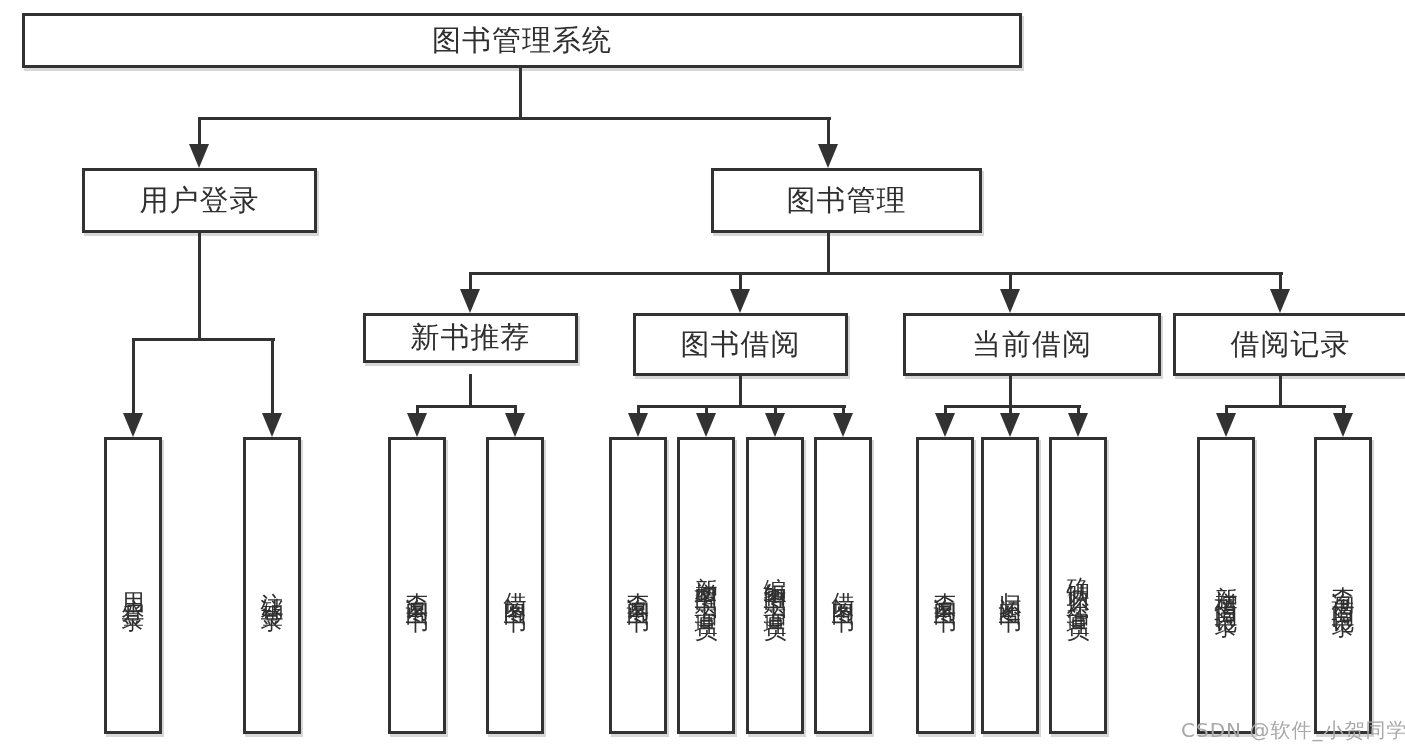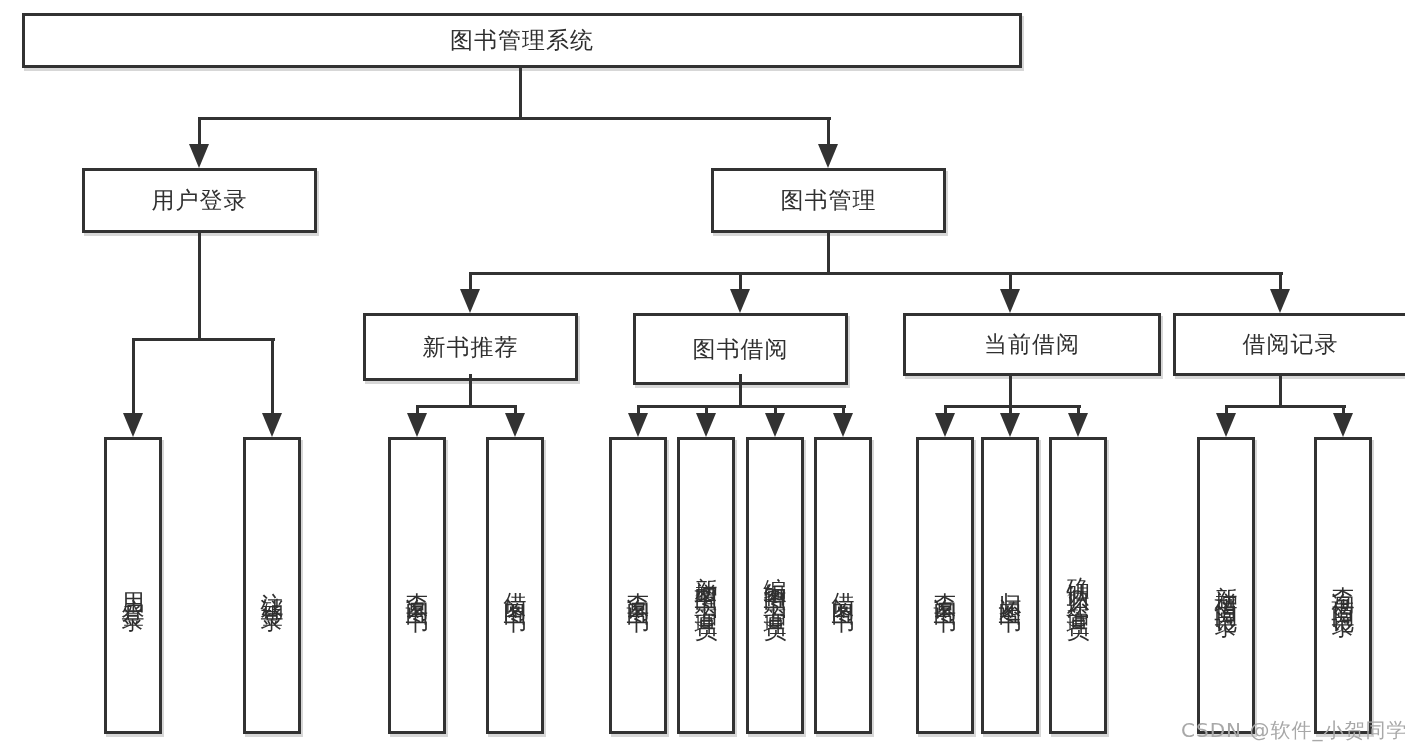--- a/index.html
+++ b/index.html
@@ -12,21 +12,21 @@
   .canvas{
     position:relative;width:1405px;height:747px;background:var(--bg);
     overflow:hidden;font-family:"DejaVu Sans","Liberation Sans",sans-serif;
     color:var(--text);
   }
   .box{
     position:absolute;box-sizing:border-box;border:3px solid var(--line);
     background:#fff;display:flex;align-items:center;justify-content:center;
     box-shadow:2px 3px 0 rgba(140,140,140,0.35);
   }
-  .hlabel{font-size:23px;letter-spacing:1px;white-space:nowrap;}
+  .hlabel{font-size:29px;letter-spacing:1px;white-space:nowrap;}
   .leaf{top:437px;width:58px;height:297px;}
   .vtext{
     writing-mode:vertical-lr;text-orientation:mixed;
     font-size:23px;letter-spacing:6px;white-space:nowrap;line-height:1;
   }
   .lv{position:absolute;width:3px;background:var(--line);}
   .lh{position:absolute;height:3px;background:var(--line);}
   .arr{
     position:absolute;width:0;height:0;
     border-left:10px solid transparent;border-right:10px solid transparent;
@@ -49,21 +49,21 @@
   <div class="lv" style="left:519px;top:67px;height:53px"></div>
   <div class="lh" style="left:198px;top:117px;width:633px"></div>
   <div class="lv" style="left:198px;top:117px;height:30px"></div>
   <div class="arr" style="left:189px;top:144px"></div>
   <div class="lv" style="left:827px;top:117px;height:30px"></div>
   <div class="arr" style="left:818px;top:144px"></div>
 
   <div class="box" style="left:82px;top:168px;width:235px;height:65px">
     <span class="hlabel">用户登录</span>
   </div>
-  <div class="box" style="left:711px;top:168px;width:235px;height:65px">
+  <div class="box" style="left:711px;top:168px;width:271px;height:65px">
     <span class="hlabel">图书管理</span>
   </div>
 
   <div class="lv" style="left:198px;top:232px;height:109px"></div>
   <div class="lh" style="left:132px;top:338px;width:143px"></div>
   <div class="lv" style="left:132px;top:338px;height:78px"></div>
   <div class="arr" style="left:123px;top:413px"></div>
   <div class="lv" style="left:271px;top:338px;height:78px"></div>
   <div class="arr" style="left:262px;top:413px"></div>
 
@@ -71,24 +71,24 @@
   <div class="lh" style="left:469px;top:272px;width:814px"></div>
   <div class="lv" style="left:469px;top:272px;height:20px"></div>
   <div class="arr" style="left:460px;top:289px"></div>
   <div class="lv" style="left:739px;top:272px;height:20px"></div>
   <div class="arr" style="left:730px;top:289px"></div>
   <div class="lv" style="left:1009px;top:272px;height:20px"></div>
   <div class="arr" style="left:1000px;top:289px"></div>
   <div class="lv" style="left:1279px;top:272px;height:20px"></div>
   <div class="arr" style="left:1270px;top:289px"></div>
 
-  <div class="box" style="left:363px;top:313px;width:215px;height:68px">
+  <div class="box" style="left:363px;top:313px;width:215px;height:50px">
     <span class="hlabel">新书推荐</span>
   </div>
-  <div class="box" style="left:633px;top:313px;width:215px;height:72px">
+  <div class="box" style="left:633px;top:313px;width:215px;height:63px">
     <span class="hlabel">图书借阅</span>
   </div>
   <div class="box" style="left:903px;top:313px;width:258px;height:63px">
     <span class="hlabel">当前借阅</span>
   </div>
   <div class="box" style="left:1173px;top:313px;width:235px;height:63px">
     <span class="hlabel">借阅记录</span>
   </div>
 
   <div class="lv" style="left:469px;top:374px;height:34px"></div>

